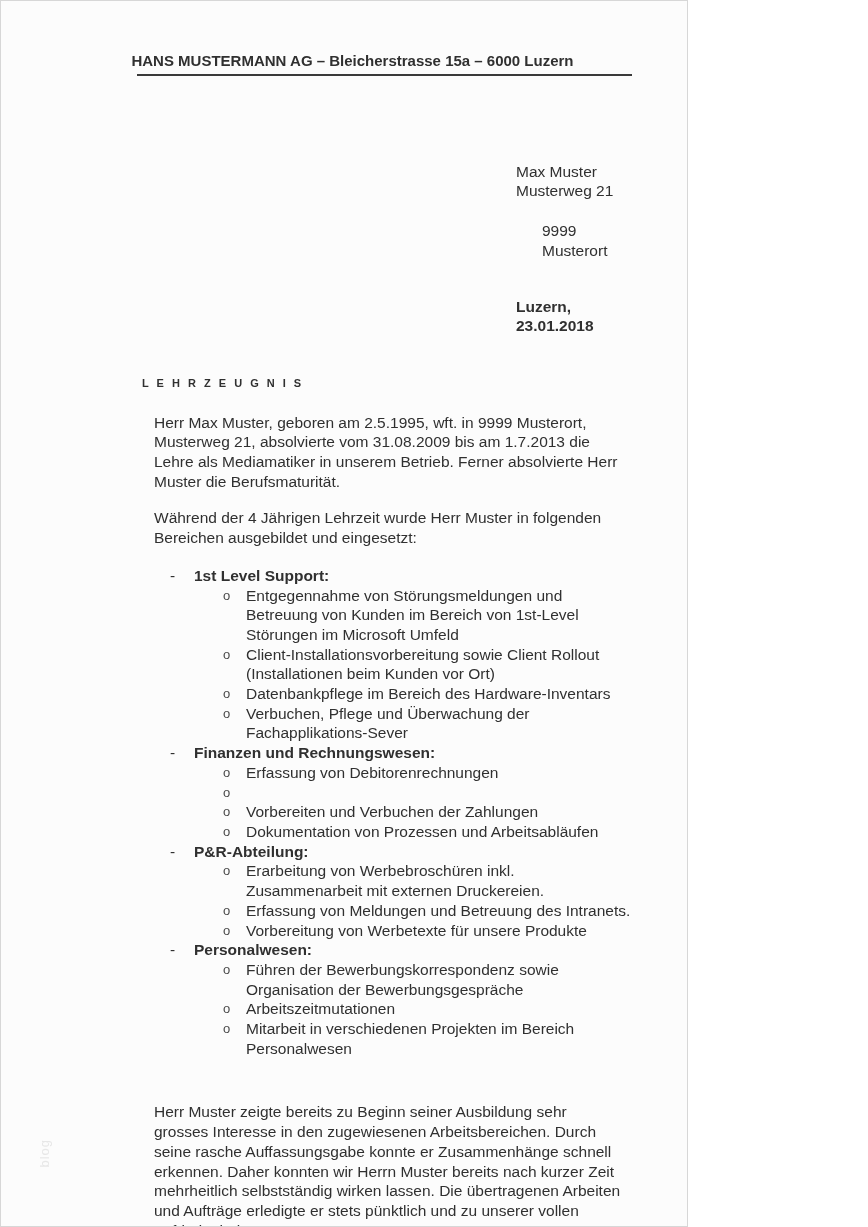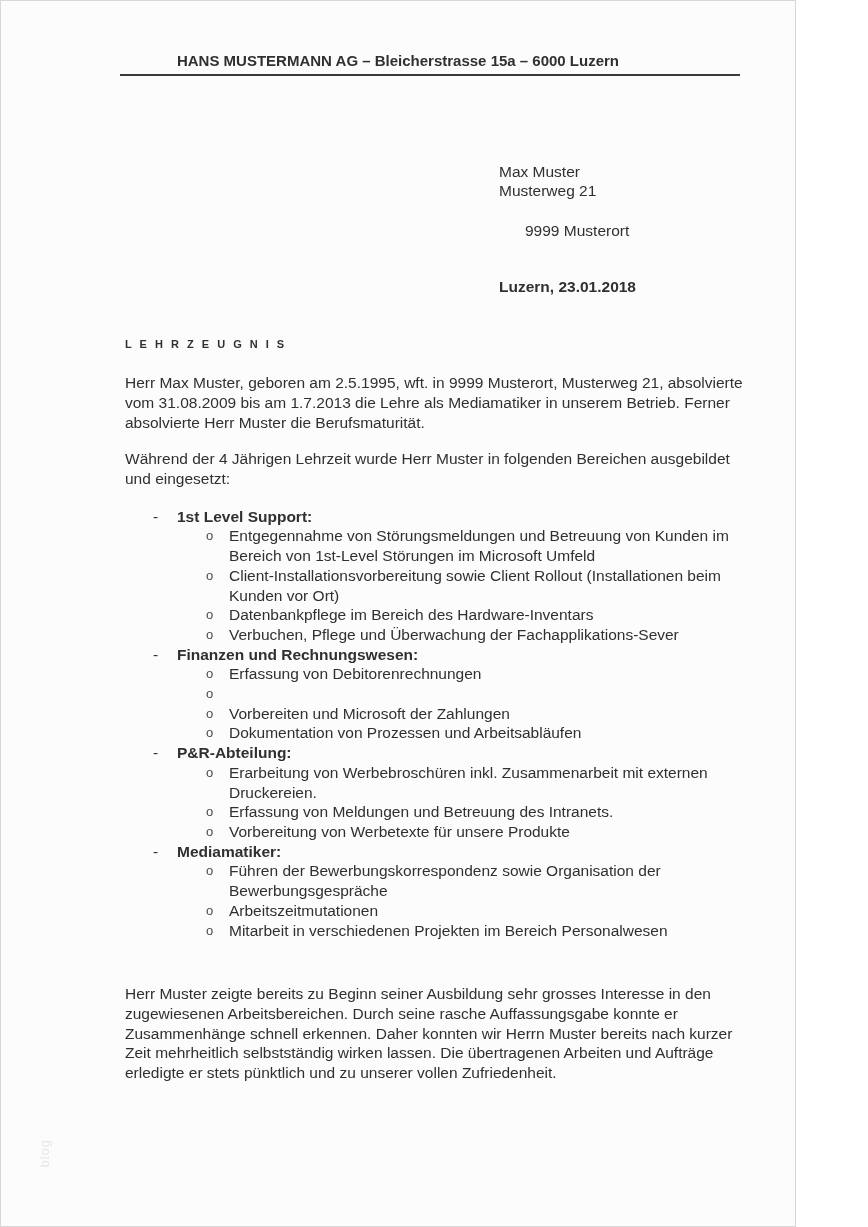--- a/index.html
+++ b/index.html
@@ -1,27 +1,28 @@
 <!DOCTYPE html>
 <html><head>
 <meta charset="utf-8">
 <style>
   html, body { margin: 0; padding: 0; background: #ffffff; }
   .page {
     position: relative;
-    width: 796px;
+    width: 688px;
     height: 1227px;
     box-sizing: border-box;
     background: #fcfcfc;
     border: 1px solid #d7d7d7;
     font-family: "Liberation Sans", sans-serif;
     color: #303030;
     font-size: 15.5px;
     line-height: 19.7px;
     overflow: hidden;
+    padding-left: 17px;
   }
   
   .letterhead {
     padding-top: 50px;
     text-align: center;
     font-weight: bold;
     font-size: 15px;
   }
   .rule {
     height: 0;
@@ -39,21 +40,21 @@
     margin-left: 374px;
     margin-top: 36px;
     font-weight: bold;
   }
   .doc-title {
     margin-top: 38px;
     font-weight: bold;
     font-size: 11px;
     letter-spacing: 2.5px;
   }
-  .para { margin: 0; }
+  .para { margin: 12px; }
   .intro-1 { margin-top: 19px; }
   .intro-2 { margin-top: 17px; }
   .list { margin-top: 18px; }
   .row-l1 { display: flex; }
   .row-l1 .m1 {
     margin-left: 28px;
     width: 24px;
     flex: 0 0 24px;
   }
   .row-l1 .h { font-weight: bold; }
@@ -133,21 +134,21 @@
       </div>
       <div class="row-l2">
         <span class="m2">o</span>
         <span class="t">Erfassung von Debitorenrechnungen</span>
       </div>
       <div class="row-l2">
         <span class="m2">o</span>
       </div>
       <div class="row-l2">
         <span class="m2">o</span>
-        <span class="t">Vorbereiten und Microsoft der Zahlungen</span>
+        <span class="t">Vorbereiten und Verbuchen der Zahlungen</span>
       </div>
       <div class="row-l2">
         <span class="m2">o</span>
         <span class="t">Dokumentation von Prozessen und Arbeitsabläufen</span>
       </div>
 
       <div class="row-l1">
         <span class="m1">-</span>
         <span class="h">P&amp;R-Abteilung:</span>
       </div>
@@ -159,21 +160,21 @@
         <span class="m2">o</span>
         <span class="t">Erfassung von Meldungen und Betreuung des Intranets.</span>
       </div>
       <div class="row-l2">
         <span class="m2">o</span>
         <span class="t">Vorbereitung von Werbetexte für unsere Produkte</span>
       </div>
 
       <div class="row-l1">
         <span class="m1">-</span>
-        <span class="h">Mediamatiker:</span>
+        <span class="h">Personalwesen:</span>
       </div>
       <div class="row-l2">
         <span class="m2">o</span>
         <span class="t">Führen der Bewerbungskorrespondenz sowie Organisation der Bewerbungsgespräche</span>
       </div>
       <div class="row-l2">
         <span class="m2">o</span>
         <span class="t">Arbeitszeitmutationen</span>
       </div>
       <div class="row-l2">

